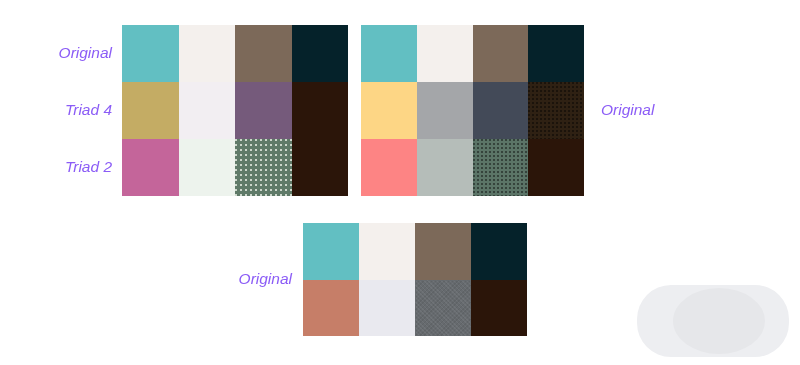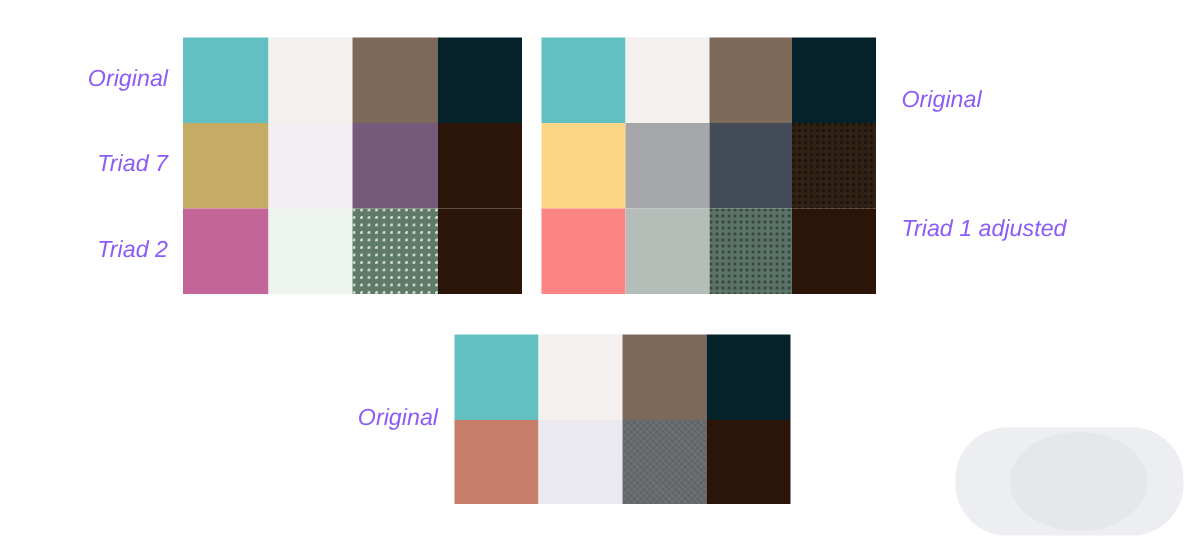--- a/index.html
+++ b/index.html
@@ -112,21 +112,21 @@
 </head>
 <body>
 
 <div class="stage">
 
   <div class="watermark"></div>
   <div class="watermark-inner"></div>
 
   <div class="labels labels-left" id="labels-triads-left">
     <div class="row-label">Original</div>
-    <div class="row-label">Triad 7</div>
+    <div class="row-label">Triad 4</div>
     <div class="row-label">Triad 2</div>
   </div>
 
   <div class="panel" id="panel-triads-original">
       <div class="palette-row">
         <div class="swatch" style="background: rgb(98, 191, 194);"></div>
         <div class="swatch" style="background: rgb(244, 240, 237);"></div>
         <div class="swatch" style="background: rgb(124, 105, 89);"></div>
         <div class="swatch" style="background: rgb(5, 34, 42);"></div>
       </div>
@@ -166,21 +166,20 @@
         <div class="swatch" style="background: rgb(181, 189, 185);"></div>
         <div class="swatch" style="background: rgb(91, 116, 103);">
           <div class="tex tex-dots-dark"></div>
         </div>
         <div class="swatch" style="background: rgb(43, 21, 9);"></div>
       </div>
     </div>
 
   <div class="labels labels-right" id="labels-triads-right">
     <div class="row-label">Original</div>
-    <div class="row-label">Triad 1 adjusted</div>
   </div>
 
   <div class="labels labels-left" id="labels-complimentary">
     <div class="row-label">Original</div>
   </div>
 
   <div class="panel" id="panel-complimentary">
       <div class="palette-row">
         <div class="swatch" style="background: rgb(98, 191, 194);"></div>
         <div class="swatch" style="background: rgb(244, 240, 237);"></div>

